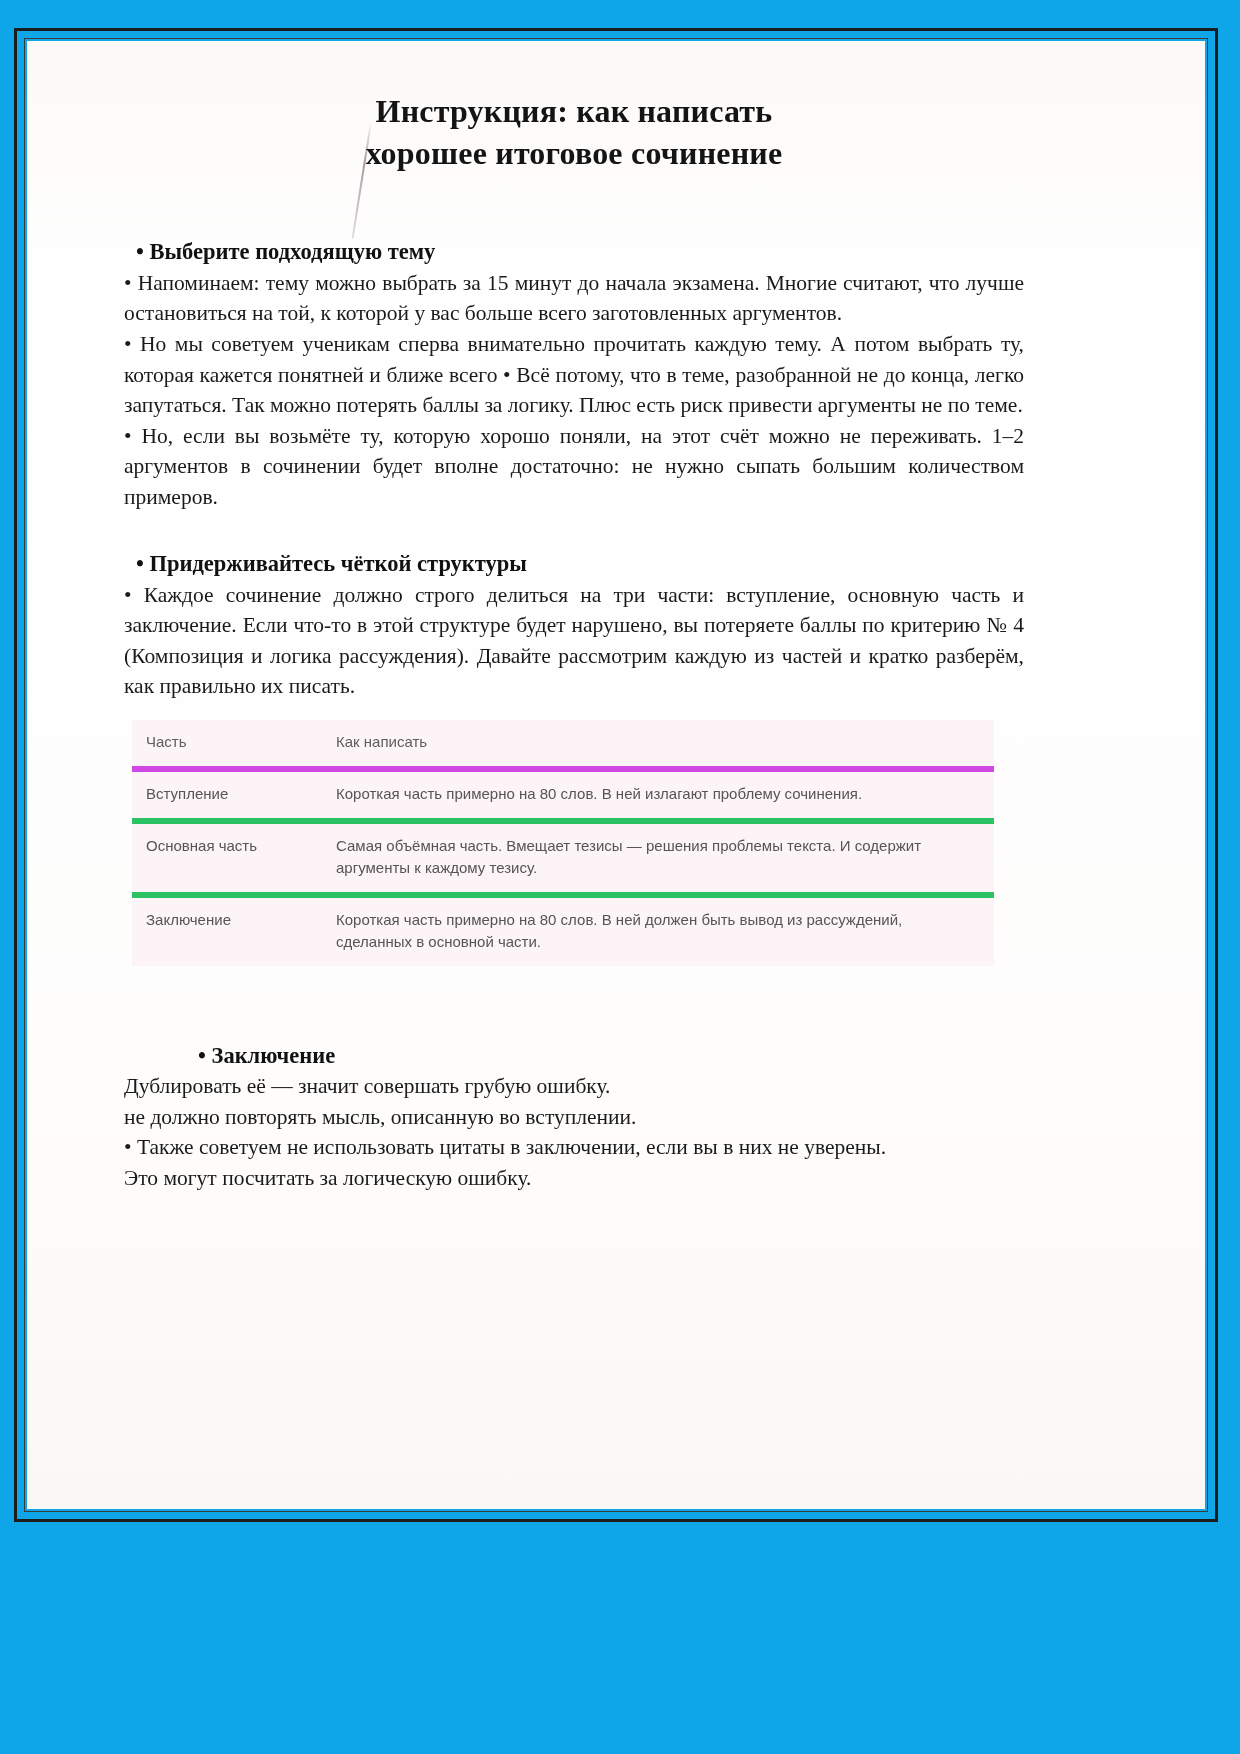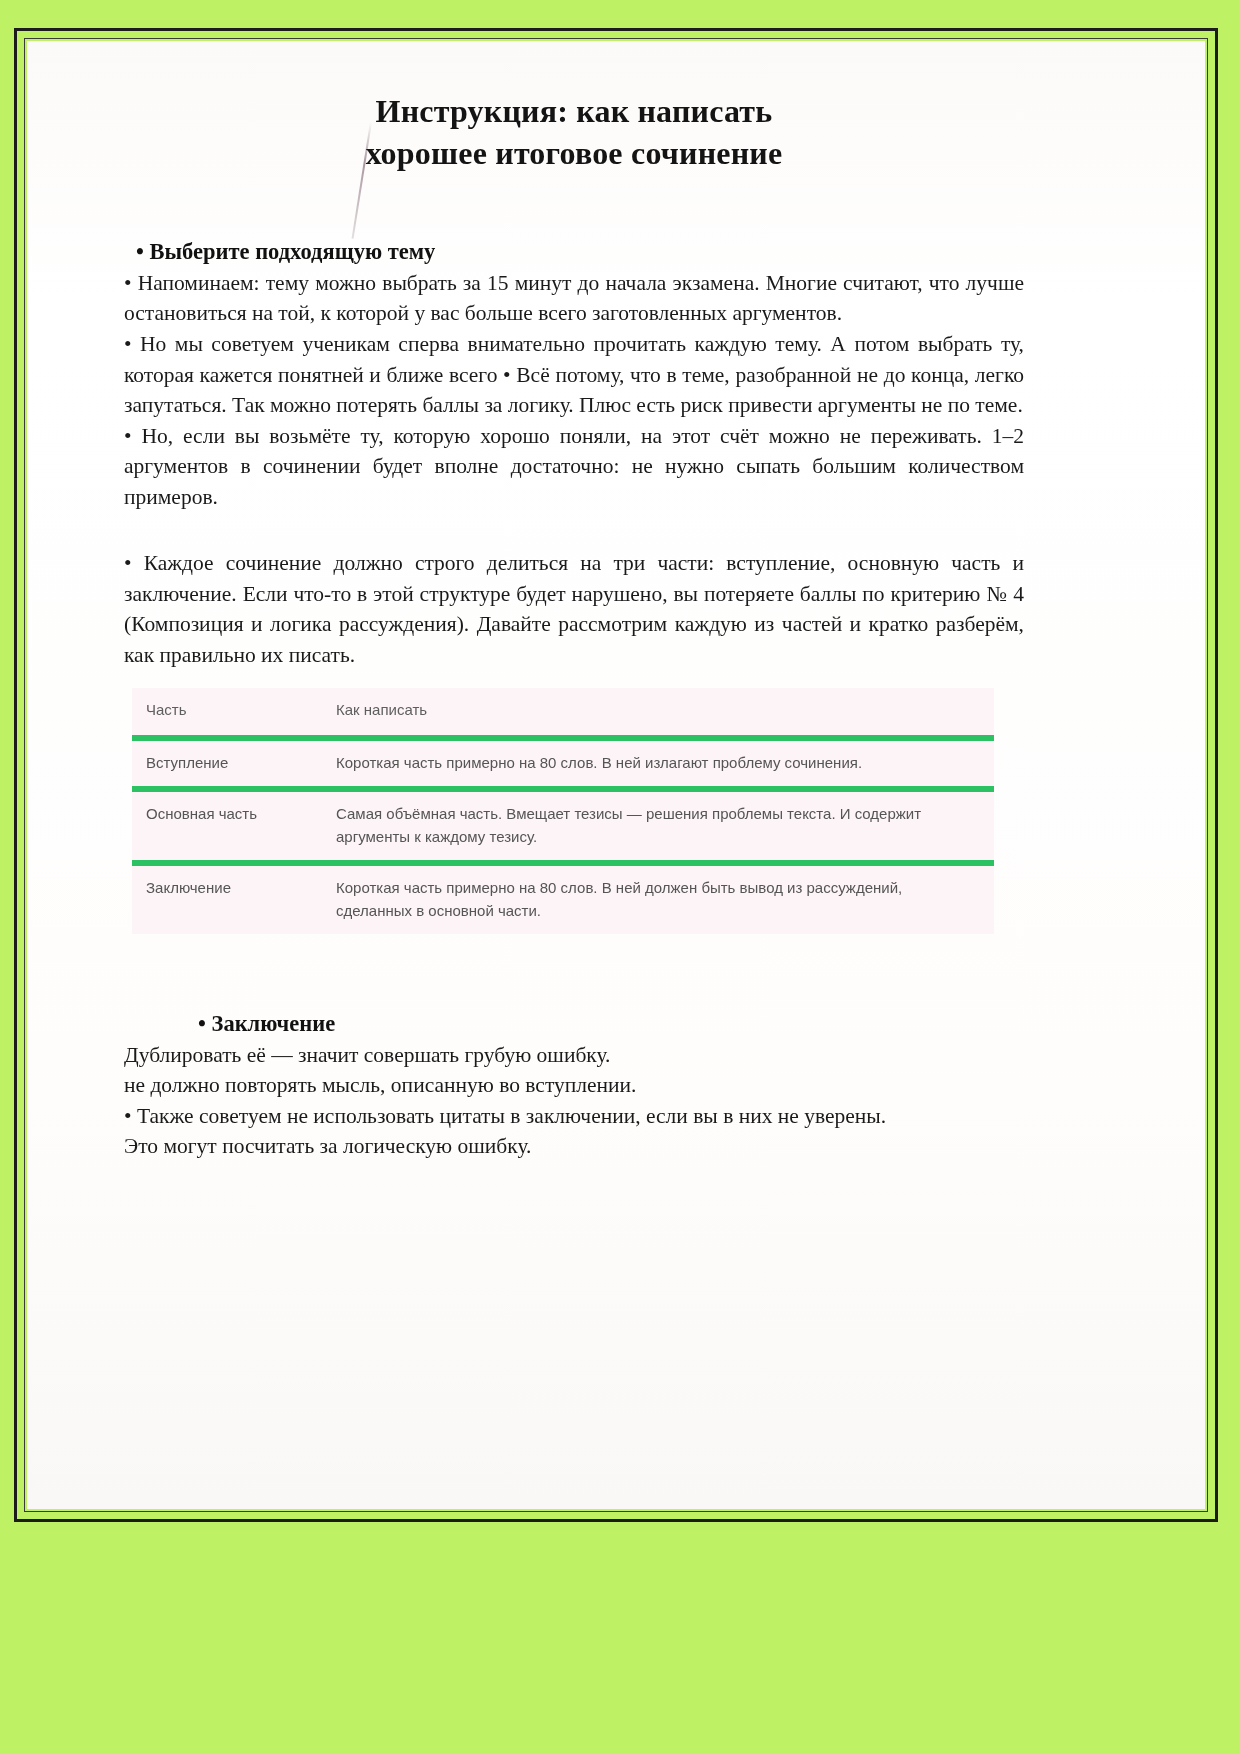--- a/index.html
+++ b/index.html
@@ -6,21 +6,21 @@
   html, body {
     margin: 0;
     padding: 0;
     background: #ffffff;
   }
 
   .page {
     position: relative;
     width: 1240px;
     height: 1754px;
-    background: #bef264;
+    background: #0ea5e9;
     overflow: hidden;
     box-sizing: border-box;
   }
 
   
   .frame-outer {
     position: absolute;
     left: 14px;
     top: 28px;
     width: 1204px;
@@ -142,21 +142,21 @@
     padding: 11px 8px 12px 0;
     color: #555555;
   }
   .tbl th {
     color: #5e5e5e;
     padding-bottom: 13px;
   }
   .tbl .col-part { width: 178px; padding-left: 14px; }
   .tbl .col-how  { padding-left: 4px; padding-right: 14px; }
   .tbl tbody tr { border-top: 6px solid #22c55e; }
-  .tbl thead tr { border-bottom: 1px solid #d946ef; }
+  .tbl thead tr { border-bottom: 6px solid #d946ef; }
 
   .end-gap { height: 74px; }
 </style>
 </head>
 <body>
 
 <div class="page">
 
   <div class="frame-outer"></div>
   <div class="frame-inner"></div>
@@ -175,20 +175,21 @@
     <div class="body-block">
       <p class="sec-head">• Выберите подходящую тему</p>
       <p class="para">• Напоминаем: тему можно выбрать за 15 минут до начала экзамена. Многие считают, что лучше остановиться на той, к которой у вас больше всего заготовленных аргументов.</p>
       <p class="para">• Но мы советуем ученикам сперва внимательно прочитать каждую тему. А потом выбрать ту, которая кажется понятней и ближе всего • Всё потому, что в теме, разобранной не до конца, легко запутаться. Так можно потерять баллы за логику. Плюс есть риск привести аргументы не по теме.</p>
       <p class="para">• Но, если вы возьмёте ту, которую хорошо поняли, на этот счёт можно не переживать. 1–2 аргументов в сочинении будет вполне достаточно: не нужно сыпать большим количеством примеров.</p>
     </div>
 
     <div class="gap-section"></div>
 
     <div class="body-block">
+      <p class="sec-head">• Придерживайтесь чёткой структуры</p>
       <p class="para">• Каждое сочинение должно строго делиться на три части: вступление, основную часть и заключение. Если что-то в этой структуре будет нарушено, вы потеряете баллы по критерию № 4 (Композиция и логика рассуждения). Давайте рассмотрим каждую из частей и кратко разберём, как правильно их писать.</p>
     </div>
 
     <div class="table-wrap">
       <table class="tbl">
         <thead>
           <tr>
             <th class="col-part">Часть</th>
             <th class="col-how">Как написать</th>
           </tr>

